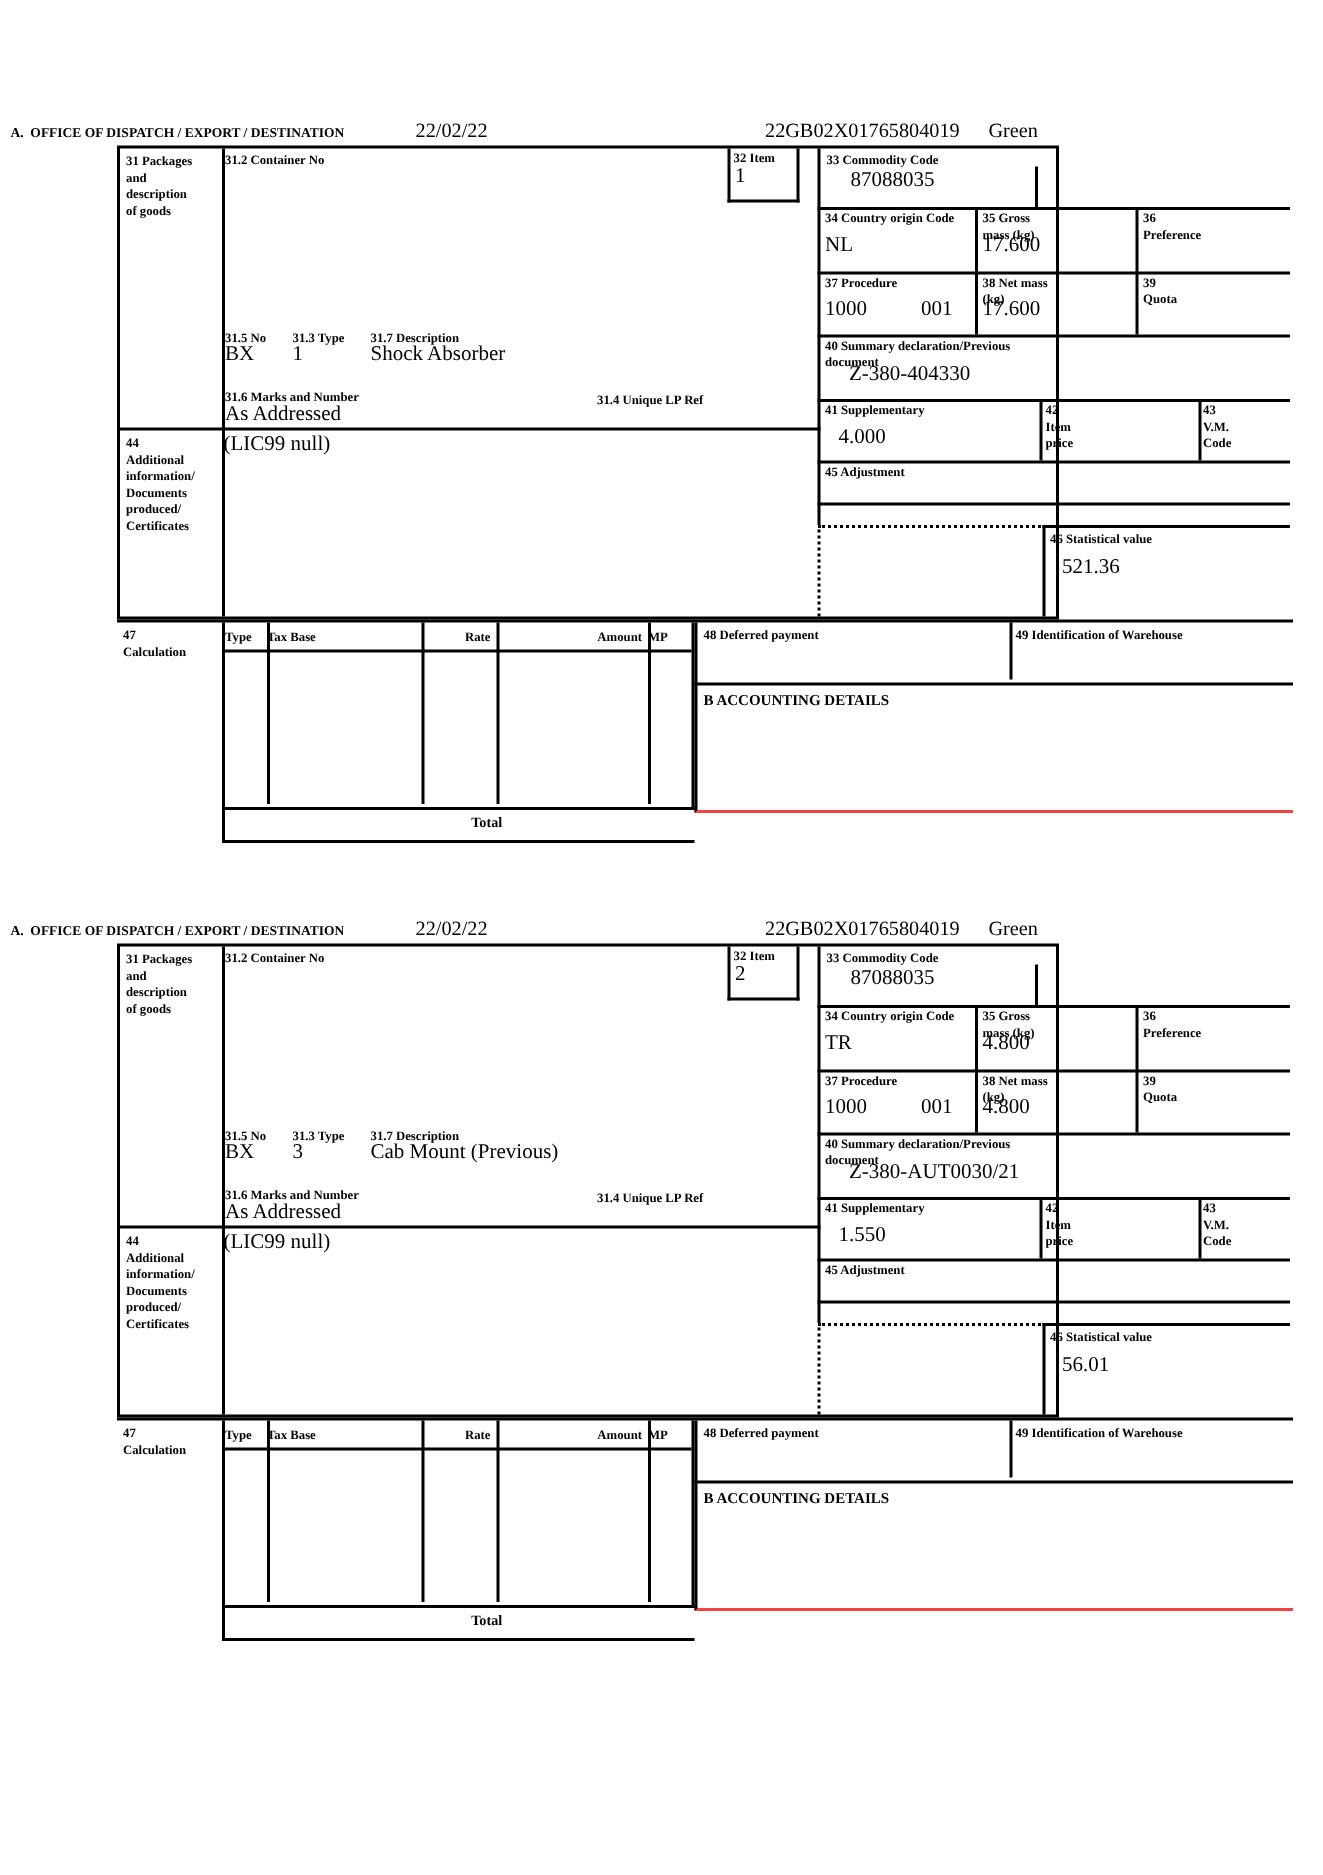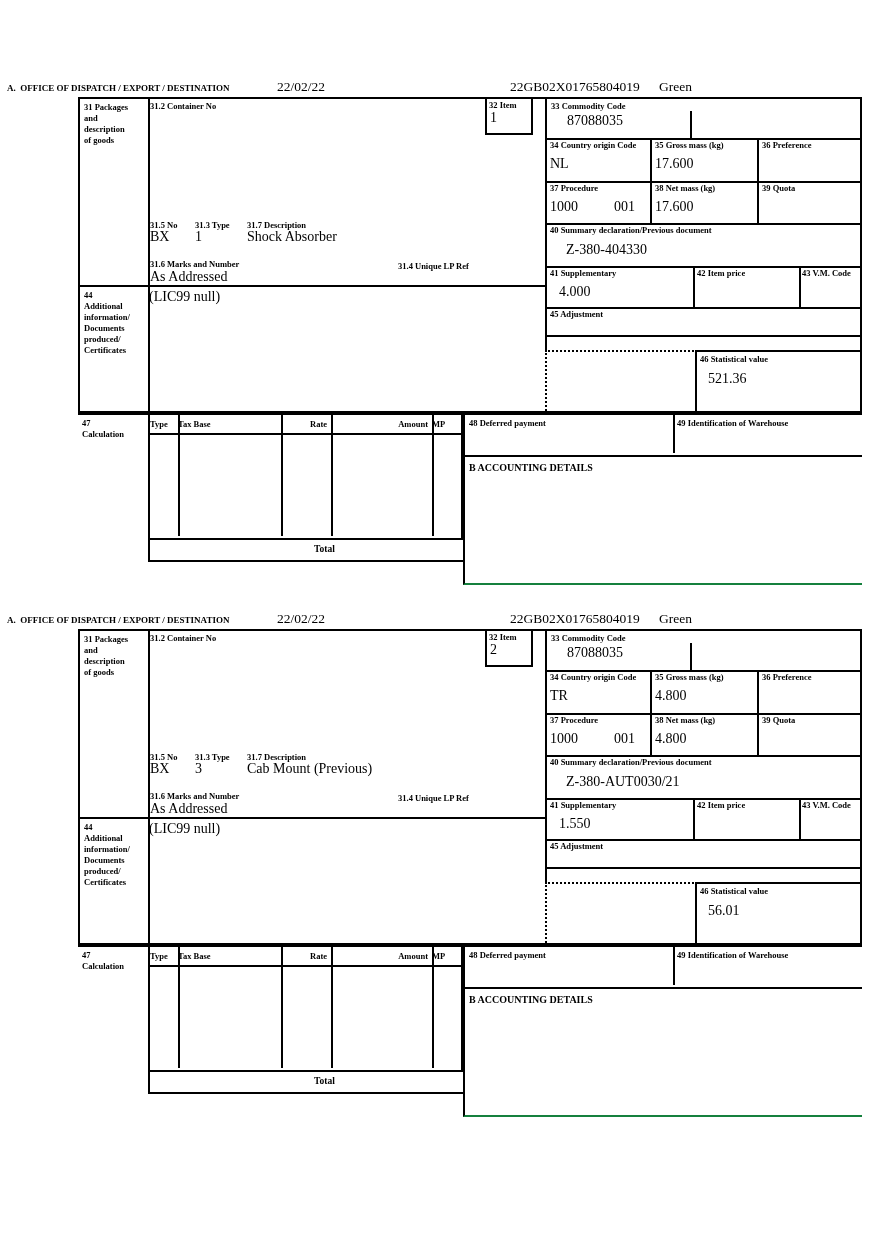--- a/index.html
+++ b/index.html
@@ -13,41 +13,41 @@
     color: #000;
     overflow: hidden;
   }
   .block { position: absolute; left: 0; width: 882px; height: 482px; }
   .b1 { top: 78px; }
   .b2 { top: 610px; }
 
   .hlabel { position: absolute; font-weight: bold; font-size: 9px; white-space: pre; }
   .hval { position: absolute; font-size: 13.5px; white-space: pre; }
 
-  .mainbox { position: absolute; left: 78px; top: 19px; width: 784px; height: 316px; border: 2px solid #000; }
+  .mainbox { position: absolute; left: 78px; top: 19px; width: 628px; height: 316px; border: 2px solid #000; }
   .bottom  { position: absolute; left: 78px; top: 335px; width: 784px; height: 147px; border-top: 2px solid #000; }
 
   .lab { position: absolute; font-size: 8.5px; font-weight: bold; white-space: pre-line; line-height: 1.3; }
   .val { position: absolute; font-size: 14px; white-space: pre; line-height: 1.1; }
   .vl  { position: absolute; width: 2px; background: #000; }
   .hl  { position: absolute; height: 2px; background: #000; }
   .dotv { position: absolute; width: 0; border-left: 2px dotted #000; }
   .doth { position: absolute; height: 0; border-top: 2px dotted #000; }
 
   .itembox { position: absolute; left: 405px; top: 0; width: 48px; height: 36px;
              border: 2px solid #000; border-top: none; }
   .box46 { position: absolute; left: 615px; top: 251px; width: 165px; height: 61px;
            border-left: 2px solid #000; border-top: 2px solid #000; }
 
   .calctable { position: absolute; left: 70px; top: 0; width: 315px; height: 125px;
                border: 2px solid #000; border-top: none; }
   .row4849 { position: absolute; left: 385px; top: 0; width: 399px; height: 42px;
              border-left: 2px solid #000; border-bottom: 2px solid #000; }
-  .bbox { position: absolute; left: 385px; top: 42px; width: 399px; height: 128px;
-          border-left: 2px solid #000; border-bottom: 2px solid #15803d; }
+  .bbox { position: absolute; left: 385px; top: 42px; width: 399px; height: 85px;
+          border-left: 2px solid #000; border-bottom: 2px solid #ef4444; }
   .blab { position: absolute; left: 4px; top: 5px; font-weight: bold; font-size: 10px; white-space: pre; }
   .totalrow { position: absolute; left: 70px; top: 125px; width: 315px; height: 22px;
               border-left: 2px solid #000; border-bottom: 2px solid #000;
               text-align: center; padding-left: 36px; padding-top: 4px;
               font-weight: bold; font-size: 9.5px; }
   .ch { position: absolute; top: 4px; font-size: 8.5px; font-weight: bold; }
   .tac { }
   .tar { text-align: right; padding-right: 4px; }
 </style>
 </head>

